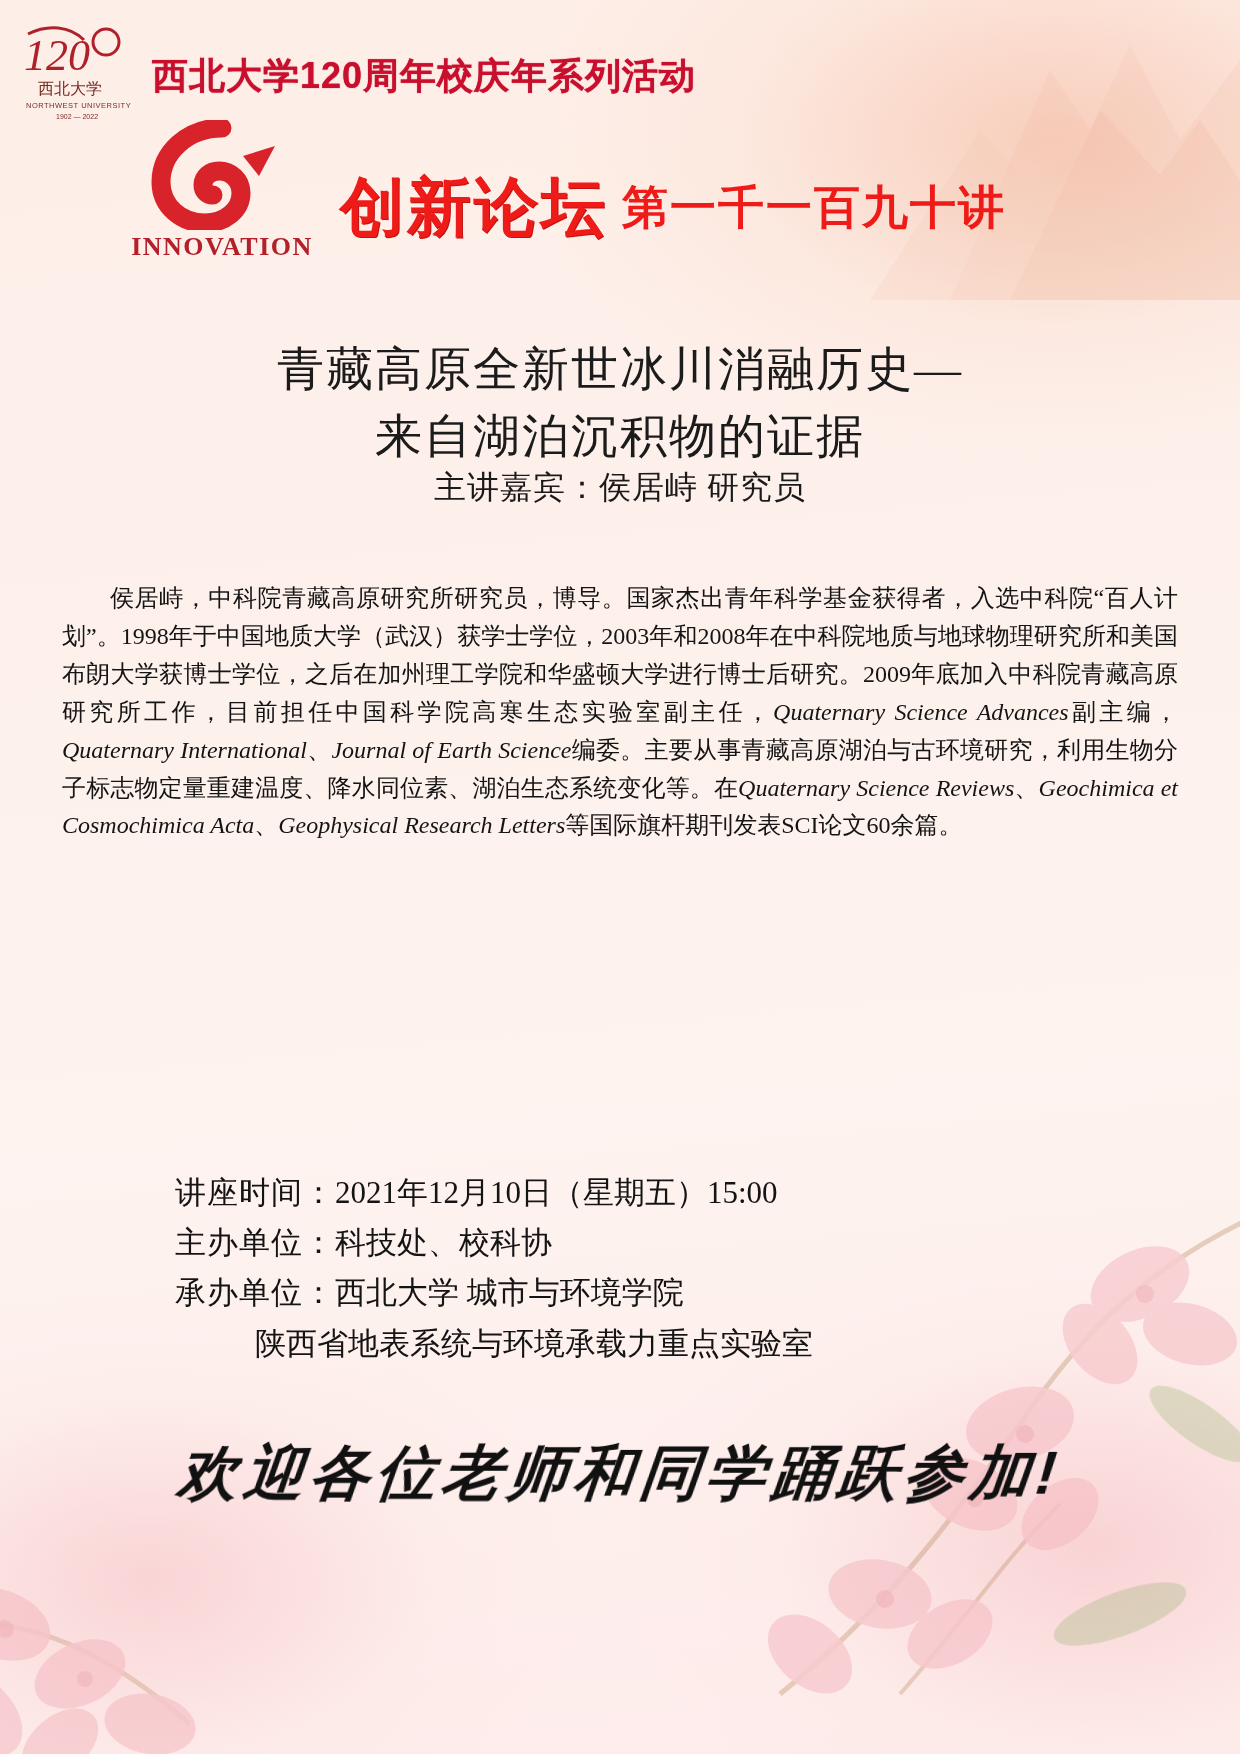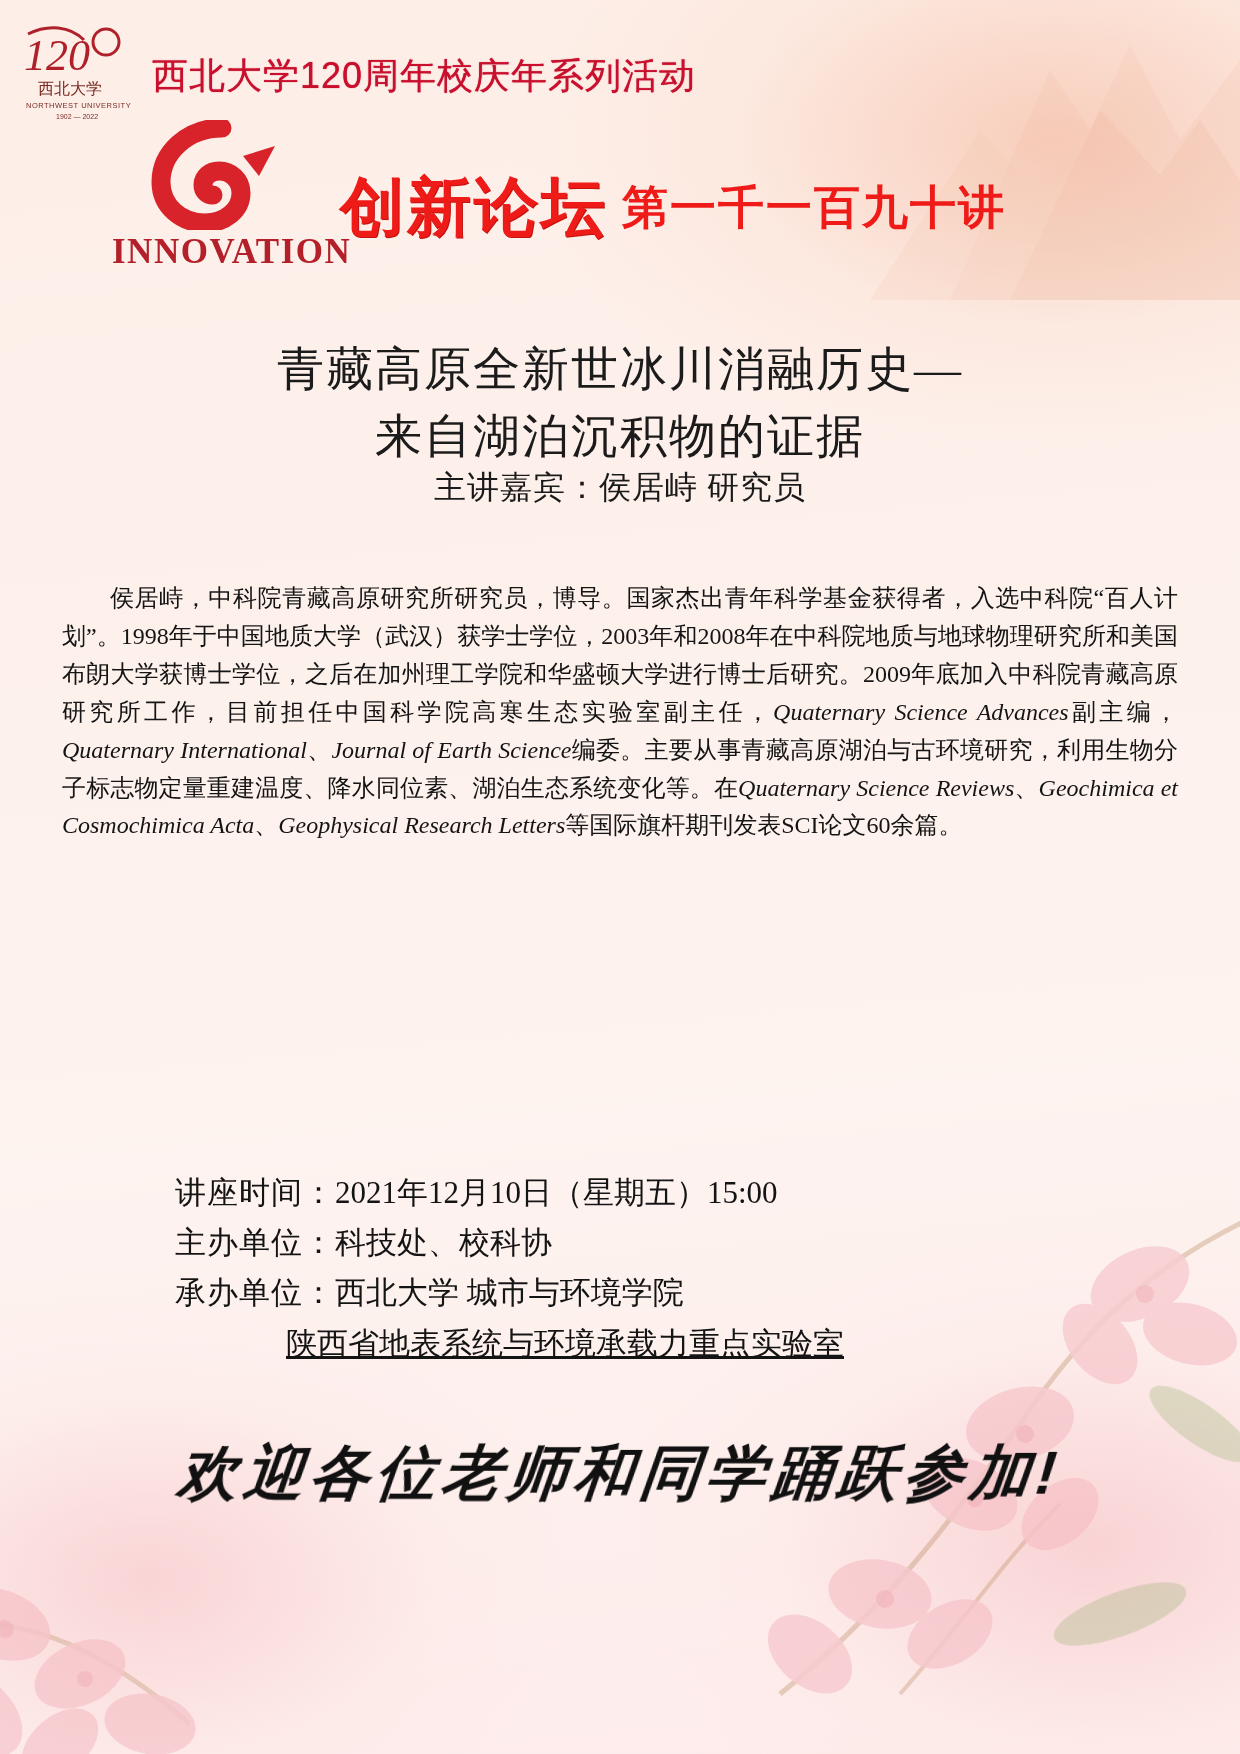--- a/index.html
+++ b/index.html
@@ -23,31 +23,31 @@
   .mountains{position:absolute;top:0;right:0;width:620px;height:300px;opacity:.45;}
   .blossom-br{position:absolute;right:-40px;bottom:40px;width:560px;height:620px;opacity:.85;}
   .blossom-bl{position:absolute;left:-60px;bottom:0px;width:460px;height:430px;opacity:.85;}
 
   
   .hdr{position:absolute;top:18px;left:22px;right:0;height:110px;}
   .logo120{position:absolute;left:0;top:4px;width:115px;height:105px;}
   .hdr-title{
     position:absolute;left:130px;top:34px;
     font-family:"Liberation Sans",sans-serif;
-    font-weight:normal;font-size:36px;letter-spacing:1px;
+    font-weight:bold;font-size:36px;letter-spacing:1px;
     color:#c8102e;
     text-shadow:0 0 1px #c8102e;
   }
 
   
   .innov{position:absolute;left:112px;top:120px;width:220px;height:160px;text-align:center;}
   .innov-mark{width:150px;height:110px;margin:0 auto;position:relative;}
   .innov-word{
     font-family:"Liberation Serif",serif;
-    font-size:35px;letter-spacing:1.5px;color:#b4202a;font-weight:bold;
+    font-size:26px;letter-spacing:1.5px;color:#b4202a;font-weight:bold;
     margin-top:2px;
   }
   .forum-line{position:absolute;left:340px;top:164px;white-space:nowrap;}
   .forum-main{
     font-family:"Liberation Sans",sans-serif;font-weight:bold;
     font-size:64px;color:#ef1b18;letter-spacing:3px;
     text-shadow:1px 1px 0 #c4130f;
   }
   .forum-no{
     font-family:"Liberation Sans",sans-serif;font-weight:bold;
@@ -76,21 +76,21 @@
   }
   .bio i{font-style:italic;}
 
   
   .info{
     position:absolute;left:175px;top:1168px;
     font-family:"Liberation Serif",serif;font-size:31px;line-height:1.62;color:#141414;
   }
   .info .lbl{letter-spacing:1px;}
   .info b{font-weight:normal;}
-  .info .indent{display:block;margin-left:111px;text-decoration:underline;}
+  .info .indent{display:block;margin-left:80px;}
 
   
   .welcome{
     position:absolute;left:0;right:0;top:1434px;text-align:center;
     font-family:"Liberation Sans",sans-serif;font-weight:bold;font-style:italic;
     font-size:60px;color:#111;letter-spacing:6px;
     transform:skewX(-6deg);
   }
 </style>
 </head>

